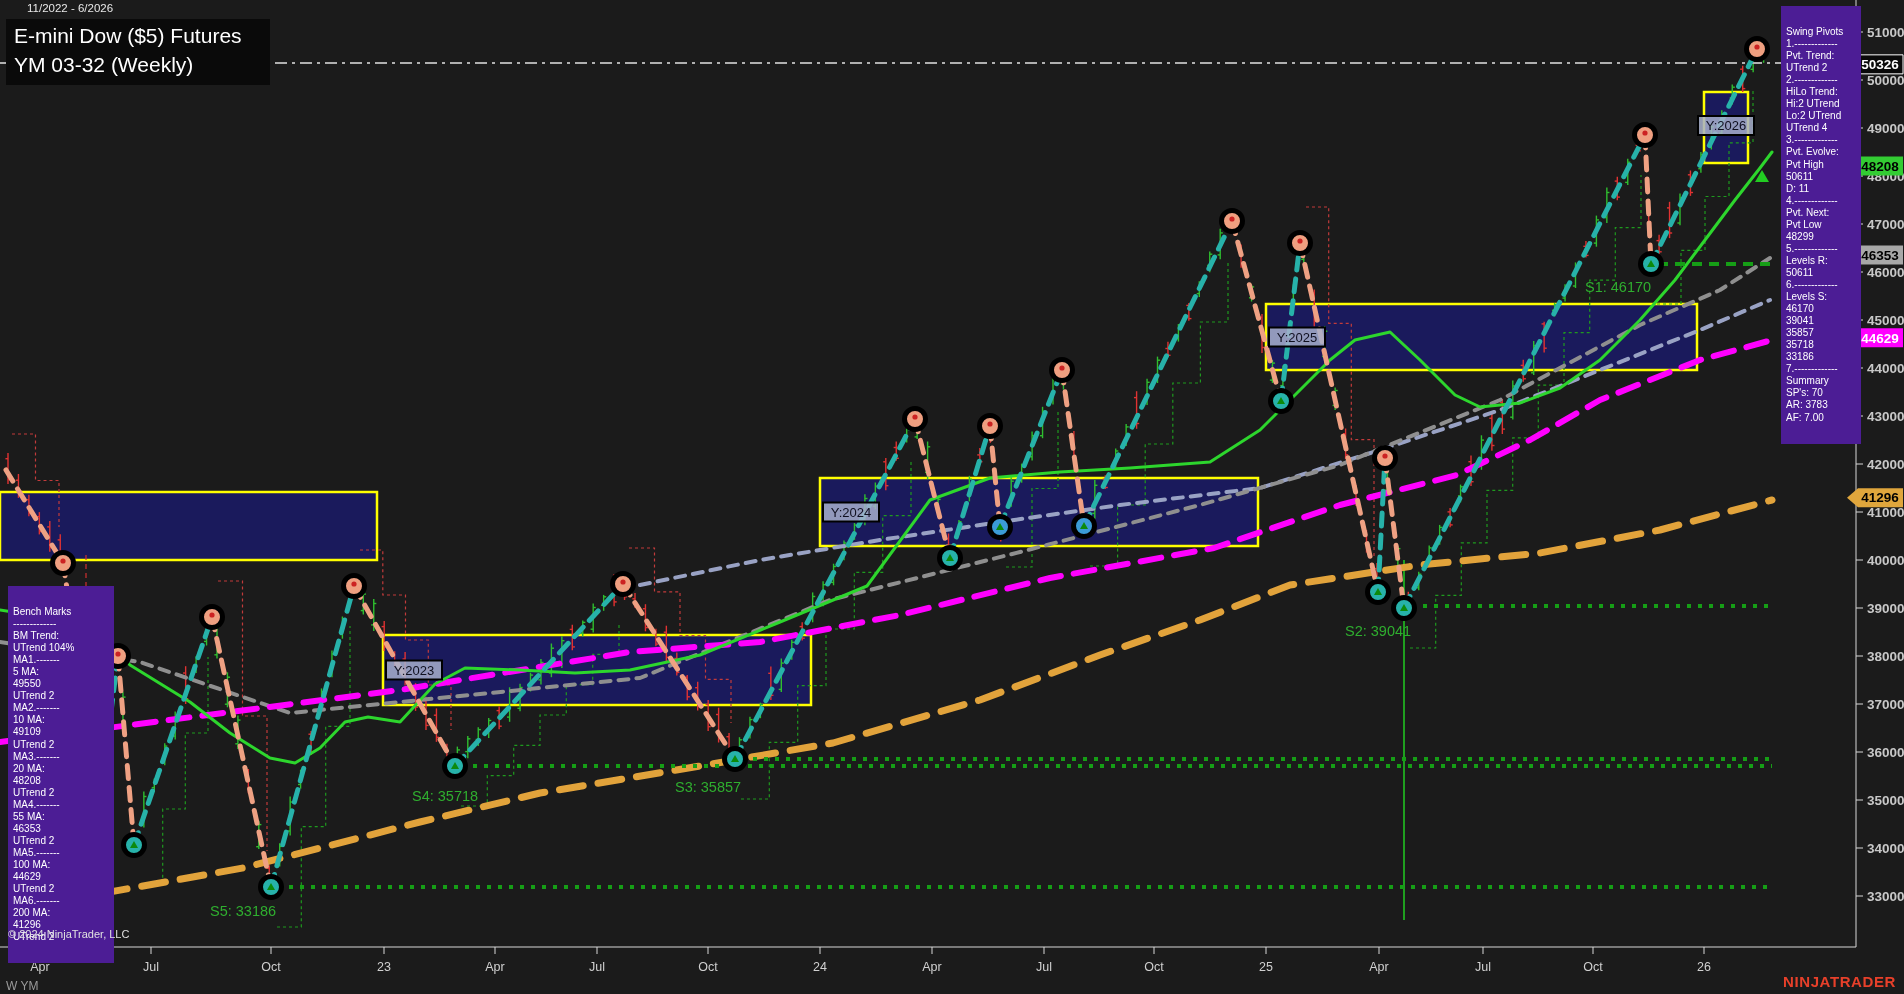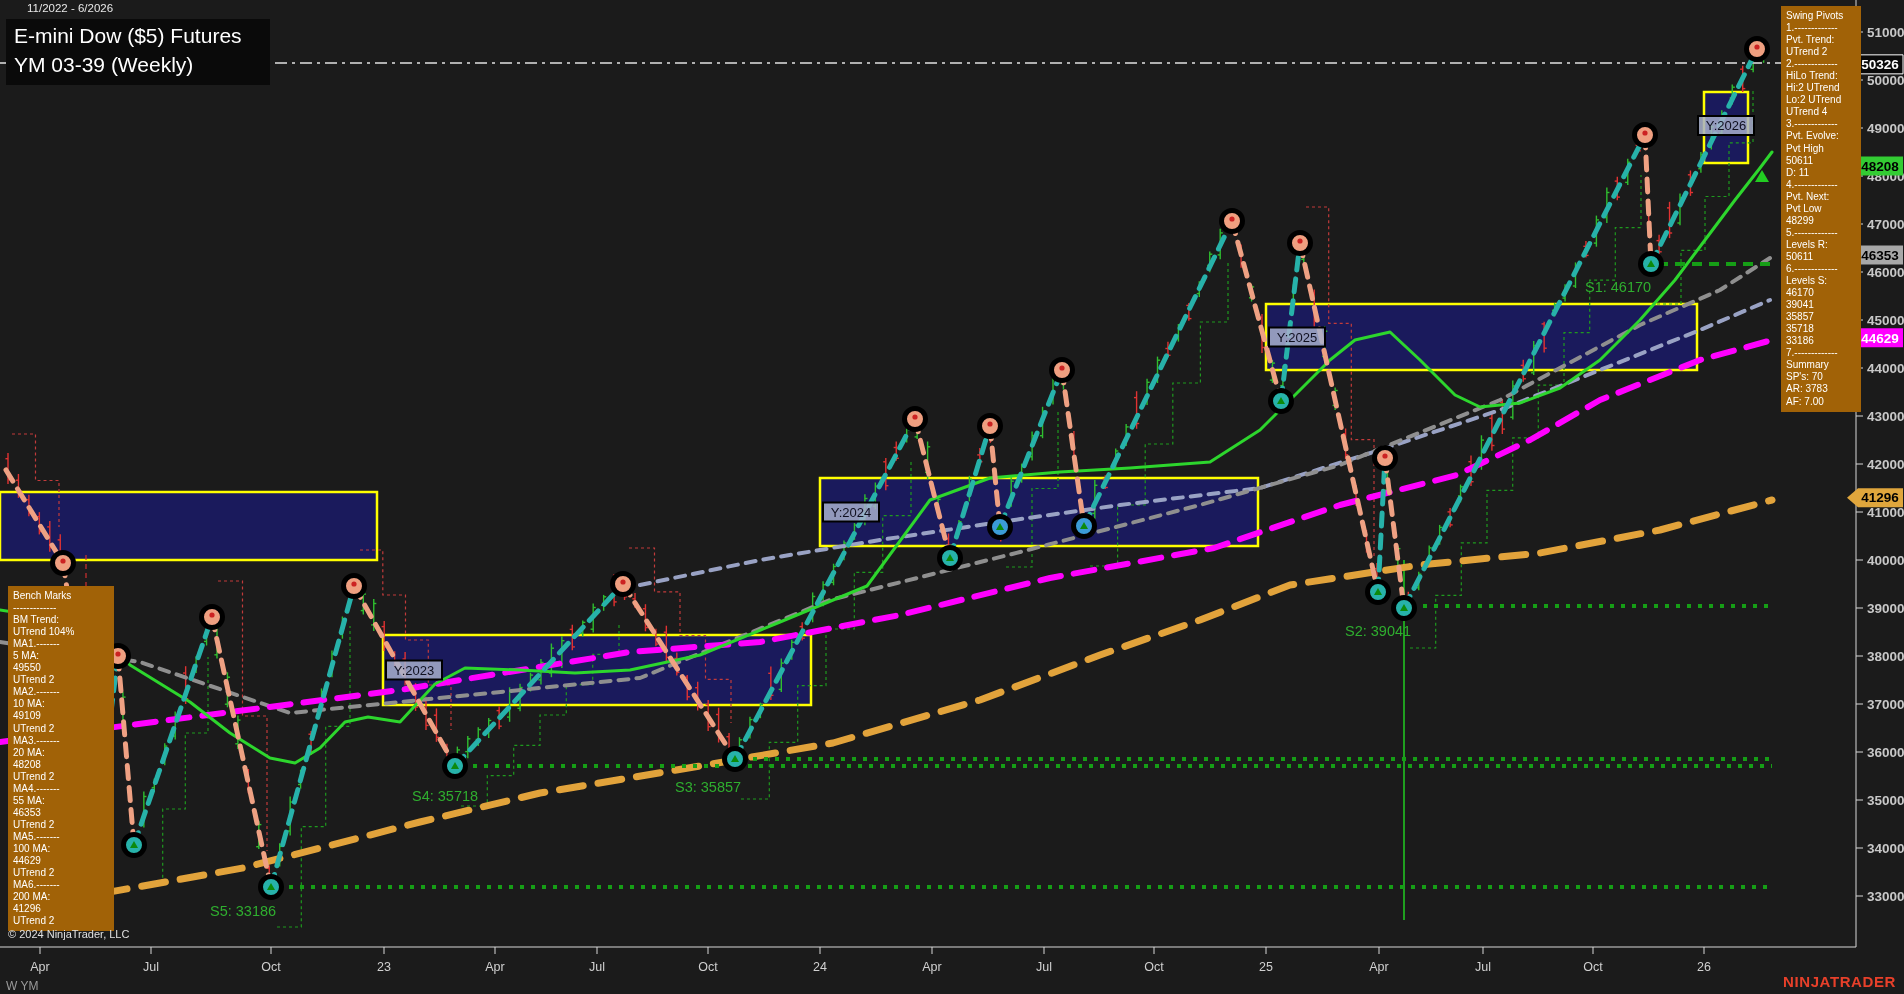--- a/index.html
+++ b/index.html
@@ -1,22 +1,22 @@
 <!DOCTYPE html>
 <html><head>
 <meta charset="utf-8">
 <style>
   html,body{margin:0;padding:0;background:#151515;}
   #root{position:relative;width:1904px;height:994px;background:#1b1b1b;overflow:hidden;
         font-family:"Liberation Sans",sans-serif;}
   svg{position:absolute;left:0;top:0;}
   svg text{font-family:"Liberation Sans",sans-serif;}
-  .panel{position:absolute;background:#a16207;color:#ffffff;
+  .panel{position:absolute;background:#4c1d95;color:#ffffff;
          font:10px/12.05px "Liberation Sans",sans-serif;
-         padding:4px 5px;white-space:pre-line;z-index:6;}
+         padding:20px 5px;white-space:pre-line;z-index:6;}
   #bench-panel{left:8px;top:586px;width:96px;}
   #swing-panel{left:1781px;top:6px;width:70px;}
   #title-block{position:absolute;left:6px;top:19px;background:#0a0a0a;color:#ffffff;
                padding:2px 28px 6px 8px;z-index:5;}
   #title-block .t{font-size:21px;line-height:29px;font-weight:500;white-space:nowrap;}
   #date-range{position:absolute;left:27px;top:2px;color:#e8e8e8;font-size:11.5px;z-index:6;}
   #copyright{position:absolute;left:8px;top:928px;color:#e0e0e0;font-size:11px;z-index:6;}
   #instrument-tag{position:absolute;left:6px;top:979px;color:#9a9a9a;font-size:12px;z-index:6;}
   #brand{position:absolute;right:8px;top:973px;color:#e8402a;font-size:15px;font-weight:bold;
          letter-spacing:0.6px;z-index:6;text-align:center;}
@@ -759,21 +759,21 @@
         <text x="1880" y="342.508" text-anchor="middle" fill="#ffffff" font-size="13.5" font-weight="bold">44629</text>
         <path d="M1847,497.79200000000003 L1858,488.29200000000003 H1903 V507.29200000000003 H1858 Z" fill="#e0a63c"></path>
         <text x="1880" y="502.492" text-anchor="middle" fill="#000000" font-size="13.5" font-weight="bold">41296</text>
       </g>
     </svg>
 
   <div id="date-range">11/2022 - 6/2026</div>
 
   <div id="title-block">
     <div class="t">E-mini Dow ($5) Futures</div>
-    <div class="t">YM 03-39 (Weekly)</div>
+    <div class="t">YM 03-32 (Weekly)</div>
   </div>
 
   <div id="bench-panel" class="panel">Bench Marks
 -------------
 BM Trend:
 UTrend 104%
 MA1.-------
 5 MA:
 49550
 UTrend 2

